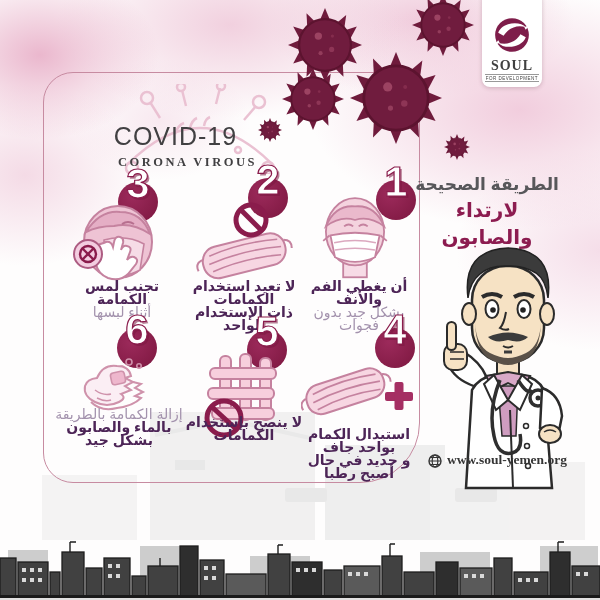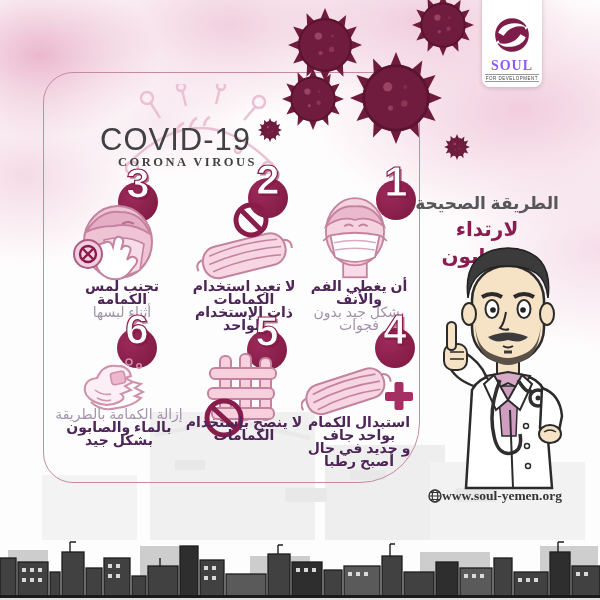--- a/index.html
+++ b/index.html
@@ -14,50 +14,50 @@
       radial-gradient(ellipse 200px 140px at 600px 250px, rgba(243,214,228,.8), rgba(243,214,228,0) 72%),
       radial-gradient(ellipse 170px 130px at 25px 175px, rgba(240,204,220,.7), rgba(240,204,220,0) 70%),
       radial-gradient(ellipse 220px 110px at 420px 20px, rgba(233,178,203,.65), rgba(233,178,203,0) 70%),
       radial-gradient(ellipse 120px 80px at 160px 120px, rgba(244,219,231,.6), rgba(244,219,231,0) 75%),
       #fefdfd;}
   
   #card{position:absolute;left:43px;top:72px;width:375px;height:409px;
     border:1.5px solid #c78ba1;border-radius:30px 30px 60px 30px;}
   
   #covid-title{position:absolute;left:88px;top:122px;width:175px;text-align:center;
-    font-size:31px;letter-spacing:1px;color:#414042;font-weight:500;}
+    font-size:25px;letter-spacing:1px;color:#414042;font-weight:500;}
   #corona-sub{position:absolute;left:100px;top:155px;width:175px;text-align:center;
     font-family:"Liberation Serif","DejaVu Serif",serif;font-size:12.5px;font-weight:bold;
     letter-spacing:2.5px;color:#414042;}
   
-  #headline{position:absolute;left:412px;top:172px;width:150px;text-align:center;direction:rtl;margin-top:19px;}
+  #headline{position:absolute;left:412px;top:172px;width:150px;text-align:center;direction:rtl;}
   #headline .h1{font-size:17px;font-weight:bold;color:#57575a;line-height:25px;}
   #headline .h2{font-size:20px;font-weight:bold;color:#8c1c50;line-height:27px;}
   
   .step{position:absolute;width:128px;}
   .badge{position:absolute;width:40px;height:40px;}
   .badge .circle{position:absolute;left:0;top:0;width:40px;height:40px;border-radius:50%;
     background:radial-gradient(circle at 35% 35%, #9c2a5b, #7c173f);}
   .badge .num{position:absolute;left:0;top:-20px;width:40px;text-align:center;font-size:42px;
     font-weight:800;color:#fff;-webkit-text-stroke:1.2px #8a1c4c;
     text-shadow:2px 2px 0 rgba(122,23,63,.55);line-height:44px;}
   .cap{position:absolute;width:100%;text-align:center;direction:rtl;font-size:14px;line-height:13px;}
   .t-dark{color:#4d2557;font-weight:bold;}
   .t-light{color:#a392ad;}
   .icon-art{position:absolute;}
   
-  #website{position:absolute;left:428px;top:488px;width:160px;display:flex;align-items:center;
+  #website{position:absolute;left:428px;top:452px;width:160px;display:flex;align-items:flex-end;gap:5px;
     font-family:"Liberation Serif","DejaVu Serif",serif;font-size:13.5px;font-weight:bold;color:#353535;
     cursor:pointer;text-decoration:none;}
   
   #logo-card{position:absolute;left:482px;top:-8px;width:60px;height:90px;background:#fff;
     border-radius:8px;box-shadow:0 1px 4px rgba(90,40,60,.25);display:flex;flex-direction:column;
     align-items:center;justify-content:flex-end;padding-bottom:5px;}
   #logo-title{font-family:"Liberation Serif","DejaVu Serif",serif;font-weight:bold;font-size:14px;
-    letter-spacing:1px;color:#8b5cf6;line-height:15px;}
+    letter-spacing:1px;color:#404040;line-height:15px;}
   #logo-sub{font-size:4.5px;letter-spacing:.5px;color:#3f3f3f;border-top:.5px solid #999;
     border-bottom:.5px solid #999;padding:.5px 1px;margin-top:1px;}
   .abs{position:absolute;}
 </style>
 </head>
 <body>
 
 <div id="stage">
 
   <div id="wash"></div>
@@ -226,21 +226,21 @@
       <g transform="rotate(-18 45 34)">
         <rect x="4" y="20" width="80" height="30" rx="14" fill="#f7d6e2" stroke="#c5829f" stroke-width="2"></rect>
         <path d="M12,28 Q44,22 78,28 M10,36 Q44,30 80,36 M12,44 Q44,38 78,44" stroke="#c5829f" stroke-width="1.6" fill="none"></path>
         <path d="M4,30 q-8,2 -6,10 M84,30 q8,2 6,10" stroke="#c5829f" stroke-width="2" fill="none"></path>
       </g>
       <g fill="#a52f63">
         <rect x="84" y="36" width="28" height="9" rx="2"></rect>
         <rect x="93.5" y="26" width="9" height="28" rx="2"></rect>
       </g>
     </svg>
-    <div class="cap" style="top:86px">
+    <div class="cap" style="top:98px">
       <div class="t-dark">استبدال الكمام بواحد جاف</div>
       <div class="t-dark">و جديد في حال أصبح رطبا</div>
     </div>
   </div>
 
   <div class="step" style="left:180px;top:330px">
     <div class="badge" style="left:67px;top:0px">
       <div class="circle"></div>
         <div class="num">5</div>
     </div>

